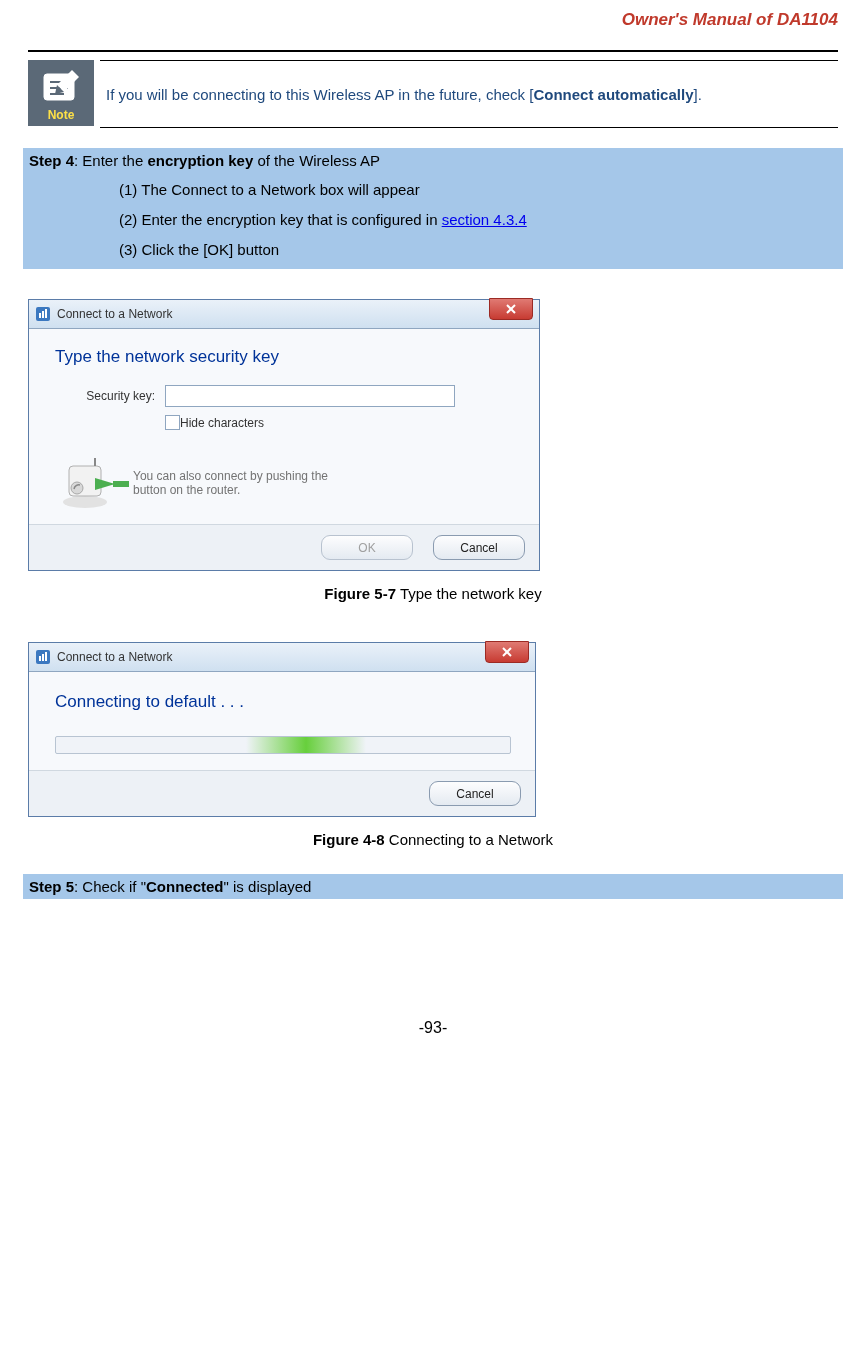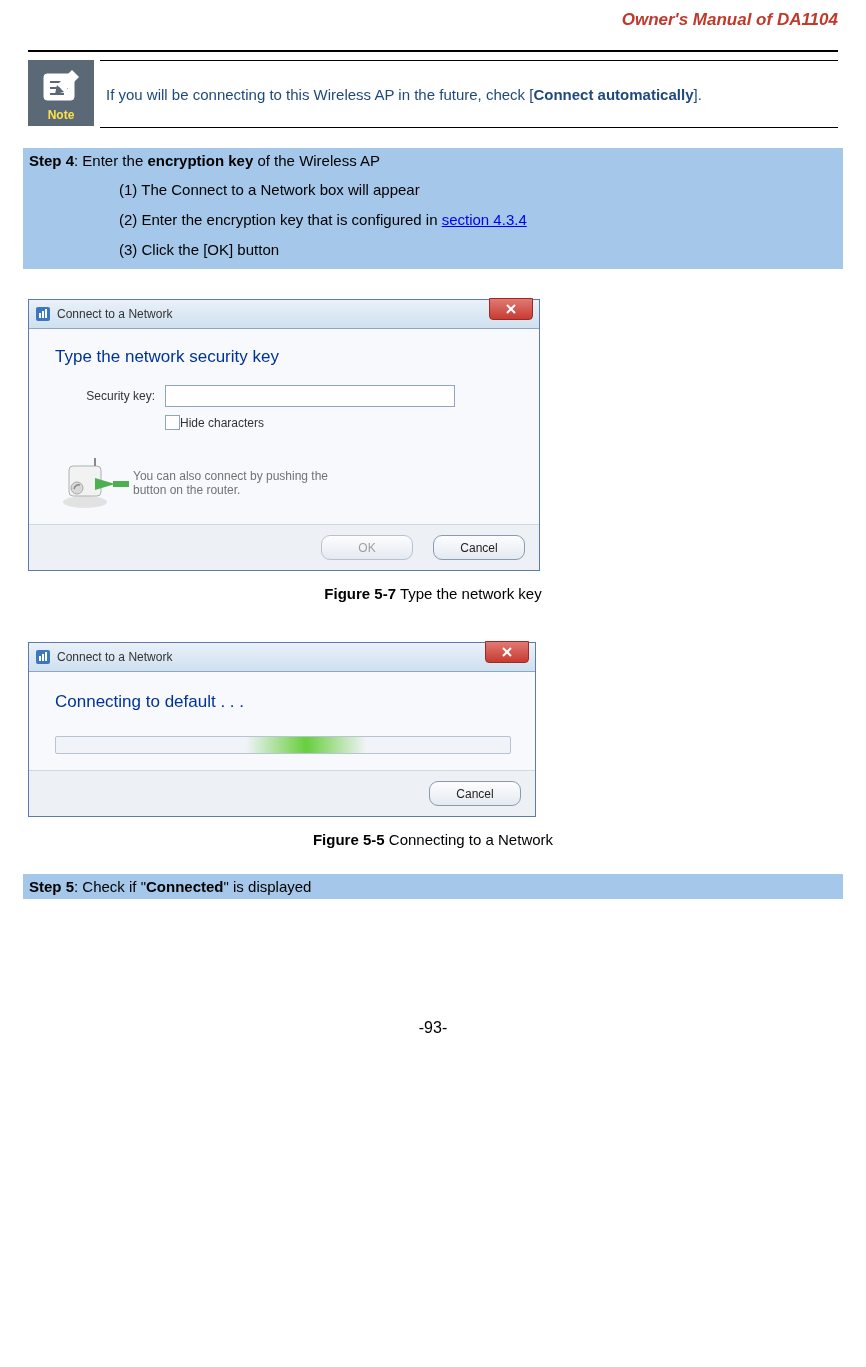--- a/index.html
+++ b/index.html
@@ -318,21 +318,21 @@
         <div class="progress-track">
           <div class="progress-chunk"></div>
         </div>
       </div>
       <div class="dlg-buttons">
         <div class="btn">Cancel</div>
       </div>
     </div>
   </div>
   <div class="fig-caption">
-    <b>Figure 5-5</b><span> Connecting to a Network</span>
+    <b>Figure 4-8</b><span> Connecting to a Network</span>
   </div>
 
   <div class="step-block" style="margin-top:26px; padding:4px 6px;">
     <div>
       <b>Step 5</b><span>: Check if "</span><b>Connected</b><span>" is displayed</span>
     </div>
   </div>
 
   <div class="page-number">-93-</div>
 </div>

